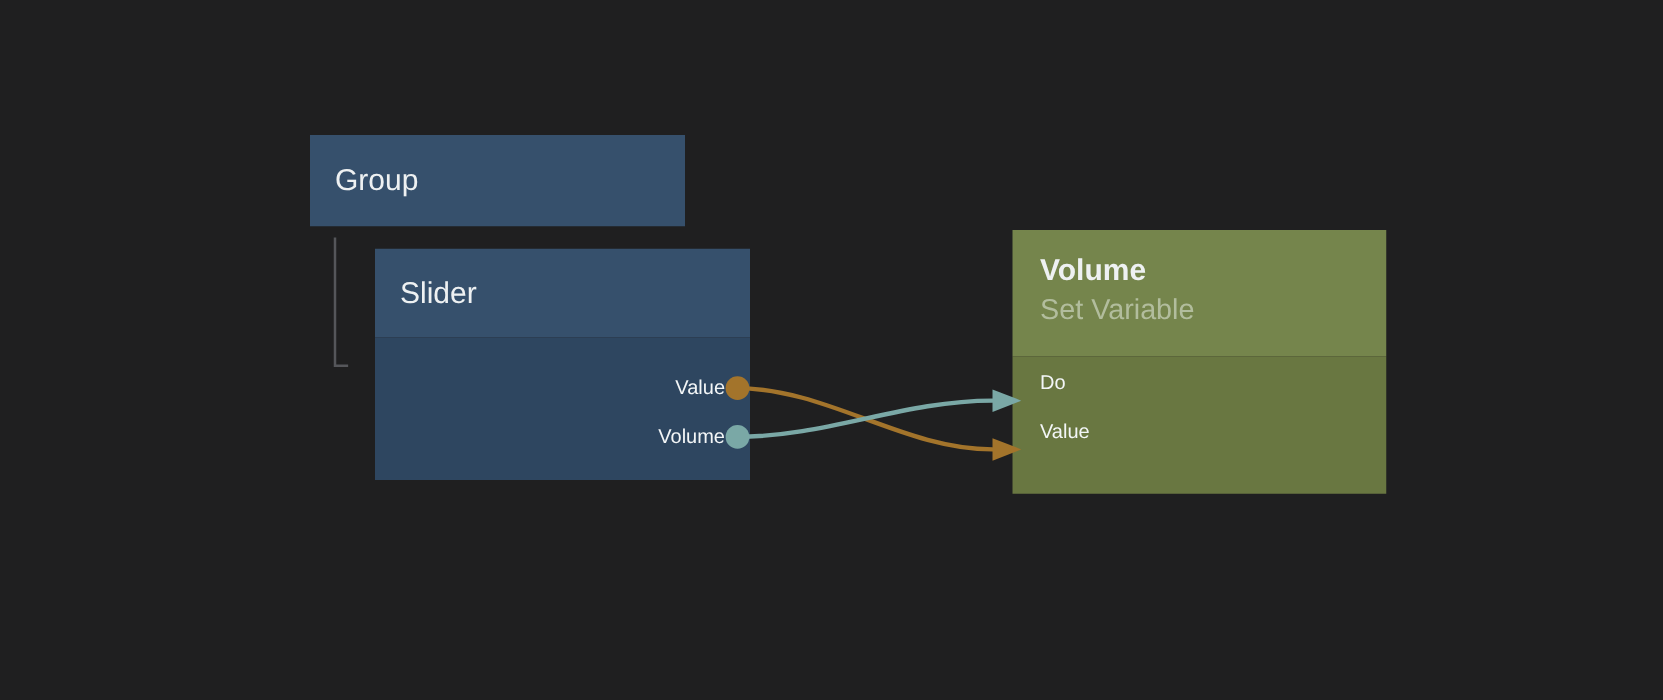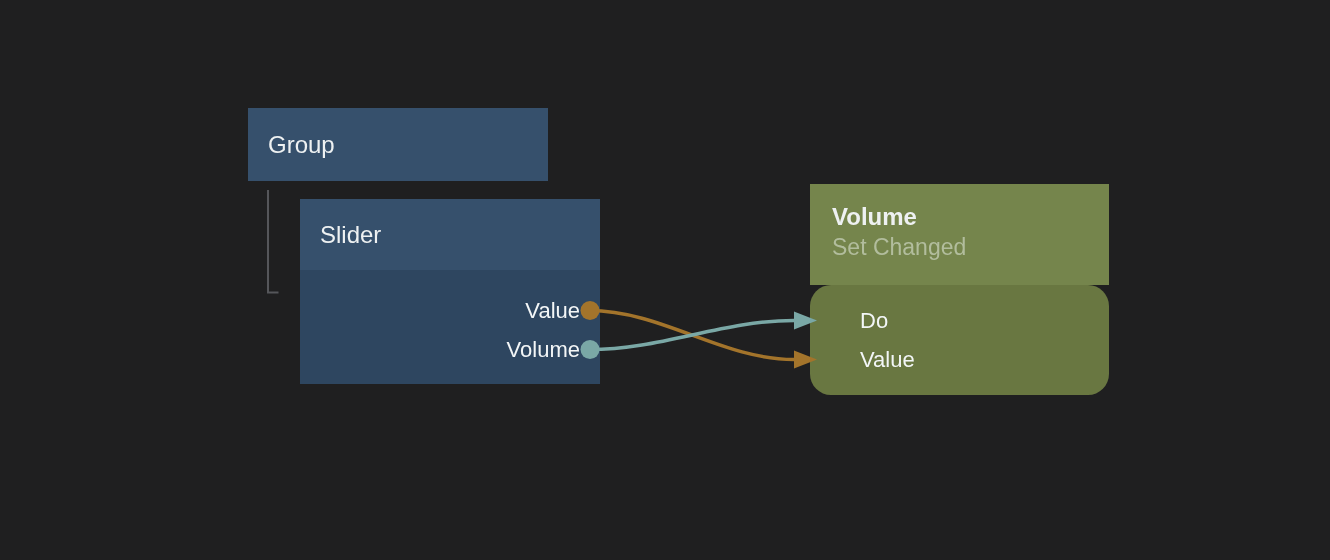--- a/index.html
+++ b/index.html
@@ -70,31 +70,29 @@
     background: #75854c;
     padding-left: 22px;
     justify-content: flex-start;
     padding-top: 18px;
   }
   #node-volume .node-header .node-title { font-weight: 600; }
   #node-volume .node-body {
     height: 110px;
     background: #697741;
     box-sizing: border-box;
-    padding-top: 16px;
-    border-radius: 21px;
+    padding-top: 2px;
   }
   .port-row {
     height: 39px;
     display: flex;
     align-items: center;
     box-sizing: border-box;
     color: #f3f6f7;
-    font-size: 22px;
-    margin-left: 28px;
+    font-size: 16px;
   }
   .port-row.out { justify-content: flex-end; padding-right: 20px; }
   .port-row.in  { justify-content: flex-start; padding-left: 22px; }
   #overlay {
     position: absolute;
     left: 0; top: 0;
     width: 1330px;
     height: 560px;
     z-index: 2;
     pointer-events: none;
@@ -136,21 +134,21 @@
       </div>
       <div class="port-row out">
         <span>Volume</span>
       </div>
     </div>
   </div>
 
   <div class="node" id="node-volume">
     <div class="node-header">
       <div class="node-title">Volume</div>
-      <div class="node-subtitle">Set Changed</div>
+      <div class="node-subtitle">Set Variable</div>
     </div>
     <div class="node-body">
       <div class="port-row in">
         <span>Do</span>
       </div>
       <div class="port-row in">
         <span>Value</span>
       </div>
     </div>
   </div>

